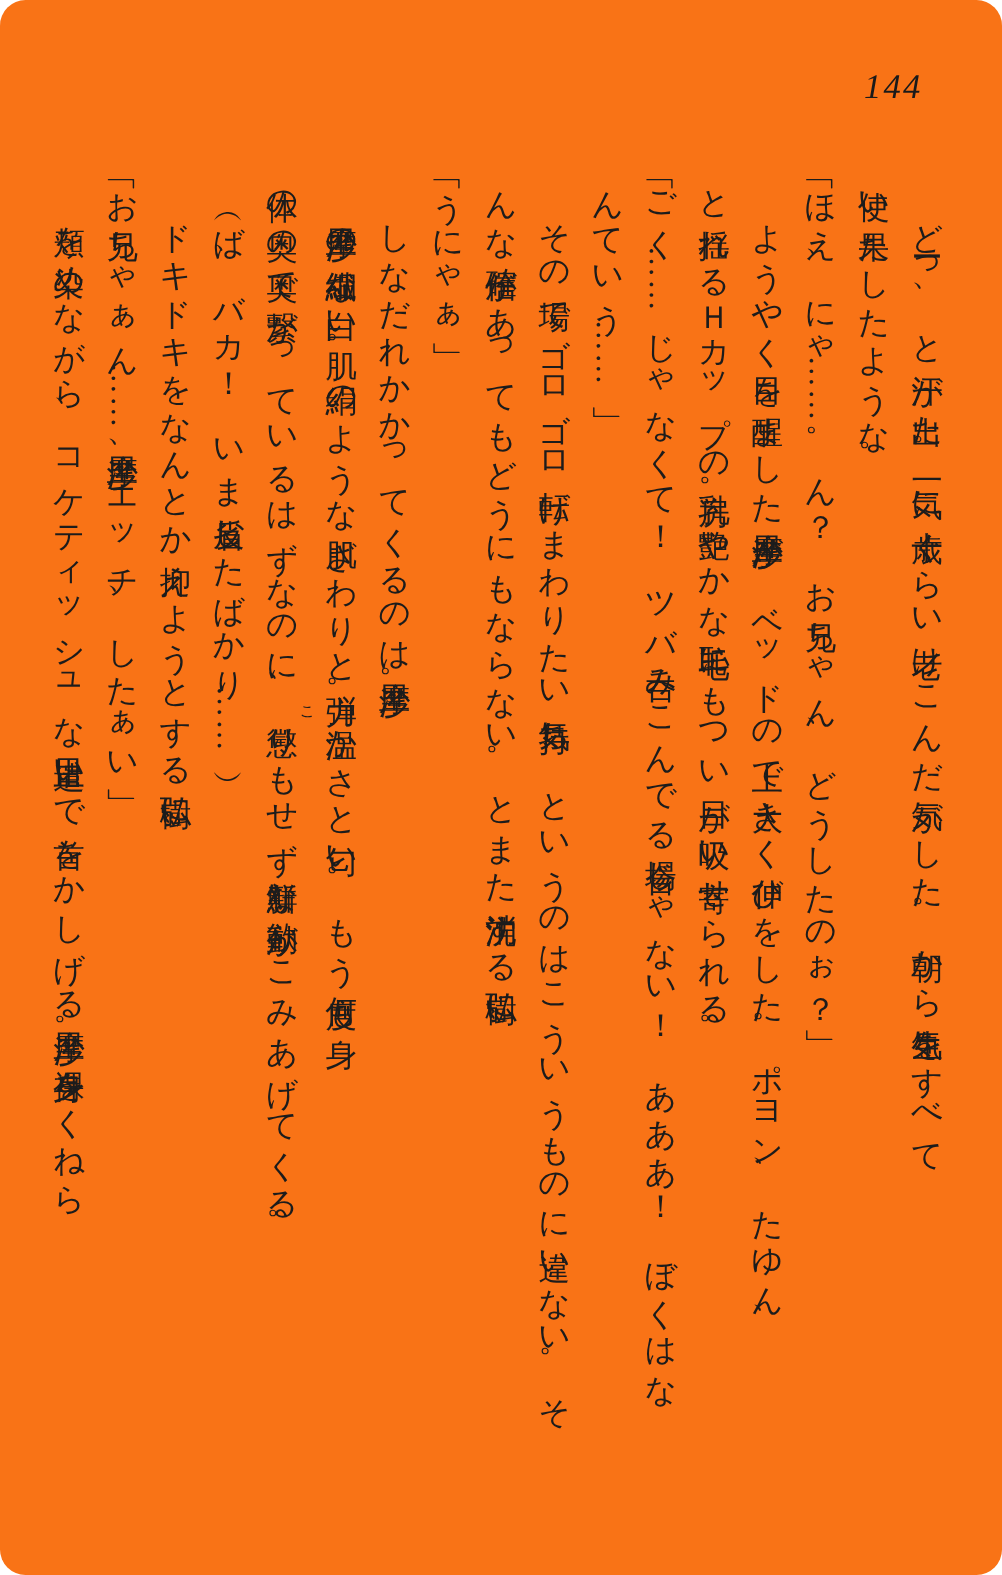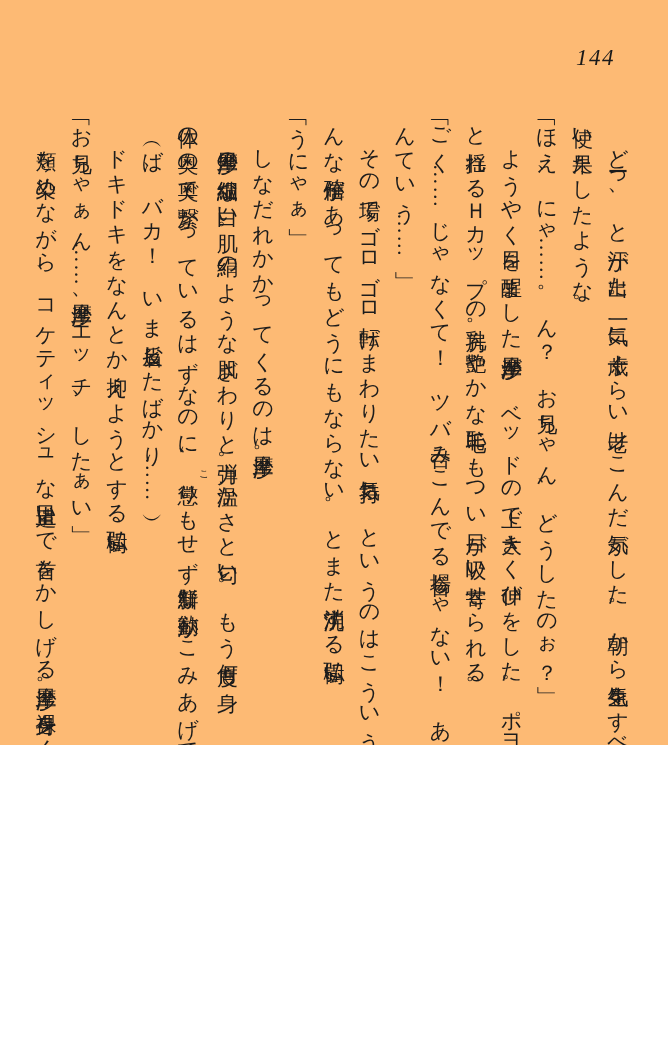--- a/index.html
+++ b/index.html
@@ -1,23 +1,24 @@
 <!DOCTYPE html>
 <html><head>
 <meta charset="utf-8">
 <style>
   html, body { margin: 0; padding: 0; }
   .page {
     position: relative;
     width: 668px;
-    height: 745px;
-    background: #fdba74;
+    height: 1050px;
+    background: #f97316;
     color: #1c1c1c;
     font-family: "Liberation Serif", "DejaVu Serif", serif;
     overflow: hidden;
+    border-radius: 17px;
   }
   .page-number {
     position: absolute;
     top: 45px;
     left: 576px;
     font-size: 23px;
     font-style: italic;
     letter-spacing: 1.5px;
     color: #1a1a1a;
   }

